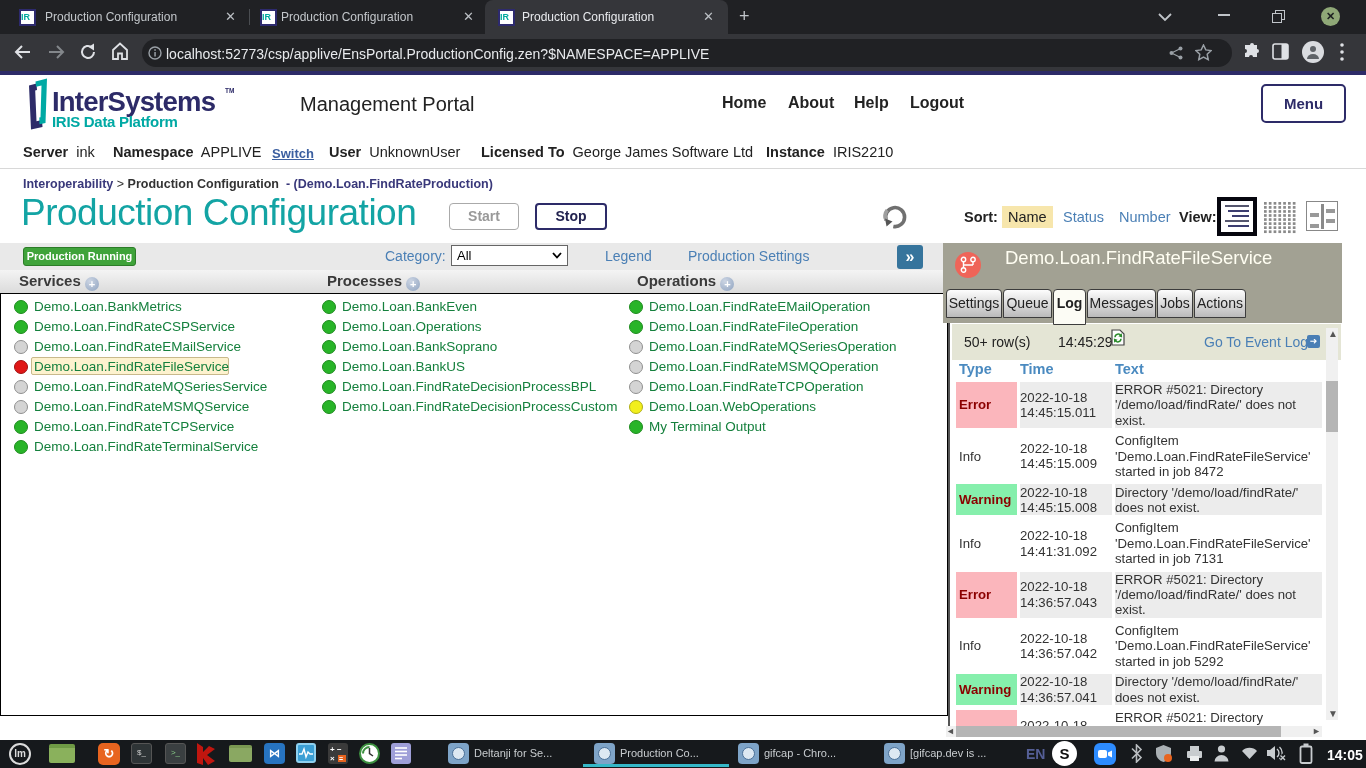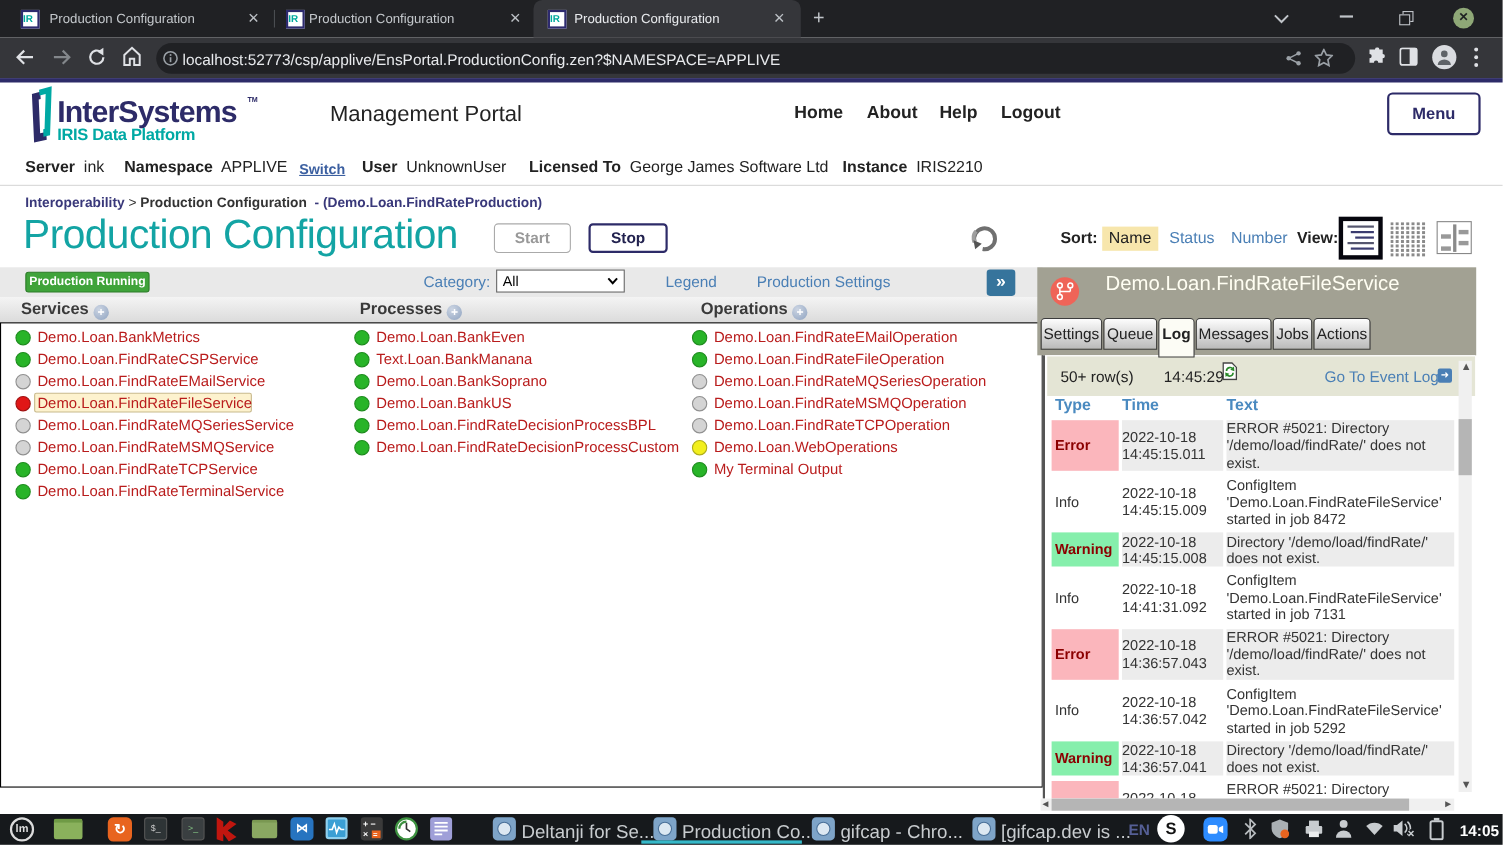--- a/index.html
+++ b/index.html
@@ -27,21 +27,21 @@
 #startbtn { left:449px; width:70px; border:1px solid #aaa; color:#999; line-height:25px; }
 #stopbtn { left:535px; width:72px; border:2px solid #2d2b68; color:#22224f; line-height:23px; }
 
 
 #ctrlrow { position:absolute; left:0; top:243px; width:948px; height:27px; background:#e9e9e9; }
 #prodbadge { position:absolute; left:23px; top:4px; width:113px; height:19px; background:#3fa33a; border:1px solid #2c7c28; border-radius:3px; color:#fff; font-size:11px; font-weight:bold; text-align:center; line-height:17px; }
 .bluelink { color:#4a7fb5; font-size:14px; }
 #colheads { position:absolute; left:0; top:270px; width:948px; height:23px; background:linear-gradient(#f4f4f4,#dbdbdb); font-weight:bold; font-size:15px; color:#3a3a3a; }
 .plus { display:inline-block; width:14px; height:14px; border-radius:50%; background:radial-gradient(circle at 35% 30%, #ccd5e3, #8fa3c0); color:#fff; font-size:11px; line-height:14px; text-align:center; vertical-align:-2px; font-weight:bold; }
 #listbox { position:absolute; left:0; top:293px; width:948px; height:423px; background:#fff; border:1px solid #000; }
-.item { position:absolute; font-size:13.5px; color:#b91c1c; white-space:nowrap; }
+.item { position:absolute; font-size:13.5px; color:#15803d; white-space:nowrap; }
 .dot { position:absolute; width:14px; height:14px; border-radius:50%; }
 .dg { background:#28b428; border:1px solid #1e8c1e; }
 .dgray { background:#d4d4d4; border:1px solid #909090; }
 .dr { background:#e01717; border:1px solid #a01010; }
 .dy { background:#f2ef1d; border:1px solid #b0ae17; }
 #selitem { position:absolute; left:31px; top:357px; width:198px; height:18px; background:#fdf2ce; border:1px solid #c8b98c; border-radius:2px; }
 
 #rpanel { position:absolute; left:943px; top:243px; width:399px; height:494px; }
 #rphead { position:absolute; left:0; top:0; width:399px; height:80px; background:#a2a193; }
 #rptitle { position:absolute; left:62px; top:4px; font-size:18.5px; color:#fffef2; }
@@ -63,21 +63,21 @@
 td.txt { width:207px; }
 tr.odd td.time, tr.odd td.txt { background:#ececec; }
 
 #vsb { position:absolute; left:383px; top:85px; width:12px; height:392px; background:#f0f0f0; }
 #vthumb { position:absolute; left:0; top:53px; width:12px; height:51px; background:#b5b5b5; }
 #hsb { position:absolute; left:3px; top:483px; width:376px; height:11px; background:#f0f0f0; }
 #hthumb { position:absolute; left:10px; top:0; width:325px; height:11px; background:#b5b5b5; }
 .sbarrow { position:absolute; font-size:10px; color:#555; }
 
 #taskbar { position:absolute; left:0; top:740px; width:1366px; height:28px; background:#16191c; color:#ddd; }
-.tbtxt { position:absolute; top:7px; font-size:17px; color:#c8cccf; white-space:nowrap; }
+.tbtxt { position:absolute; top:7px; font-size:11px; color:#c8cccf; white-space:nowrap; }
 #clock { position:absolute; left:1327px; top:7px; font-size:14px; color:#fff; font-weight:bold; }
 .ticon { position:absolute; top:3px; }
 </style>
 </head>
 <body>
 
 <div id="tabbar">
   <div class="tab" style="left:10px;width:238px;">
     <div class="favicon" style="left:9px;">IR</div>
     <div class="tabtitle" style="left:35px;">Production Configuration</div>
@@ -299,21 +299,21 @@
     <div class="item" style="left: 34px; top: 379px;">Demo.Loan.FindRateMQSeriesService</div>
     <div class="dot dgray" style="left: 14px; top: 400px;"></div>
     <div class="item" style="left: 34px; top: 399px;">Demo.Loan.FindRateMSMQService</div>
     <div class="dot dg" style="left: 14px; top: 420px;"></div>
     <div class="item" style="left: 34px; top: 419px;">Demo.Loan.FindRateTCPService</div>
     <div class="dot dg" style="left: 14px; top: 440px;"></div>
     <div class="item" style="left: 34px; top: 439px;">Demo.Loan.FindRateTerminalService</div>
     <div class="dot dg" style="left: 322px; top: 300px;"></div>
     <div class="item" style="left: 342px; top: 299px;">Demo.Loan.BankEven</div>
     <div class="dot dg" style="left: 322px; top: 320px;"></div>
-    <div class="item" style="left: 342px; top: 319px;">Text.Loan.BankManana</div>
+    <div class="item" style="left: 342px; top: 319px;">Demo.Loan.Operations</div>
     <div class="dot dg" style="left: 322px; top: 340px;"></div>
     <div class="item" style="left: 342px; top: 339px;">Demo.Loan.BankSoprano</div>
     <div class="dot dg" style="left: 322px; top: 360px;"></div>
     <div class="item" style="left: 342px; top: 359px;">Demo.Loan.BankUS</div>
     <div class="dot dg" style="left: 322px; top: 380px;"></div>
     <div class="item" style="left: 342px; top: 379px;">Demo.Loan.FindRateDecisionProcessBPL</div>
     <div class="dot dg" style="left: 322px; top: 400px;"></div>
     <div class="item" style="left: 342px; top: 399px;">Demo.Loan.FindRateDecisionProcessCustom</div>
     <div class="dot dg" style="left: 629px; top: 300px;"></div>
     <div class="item" style="left: 649px; top: 299px;">Demo.Loan.FindRateEMailOperation</div>

